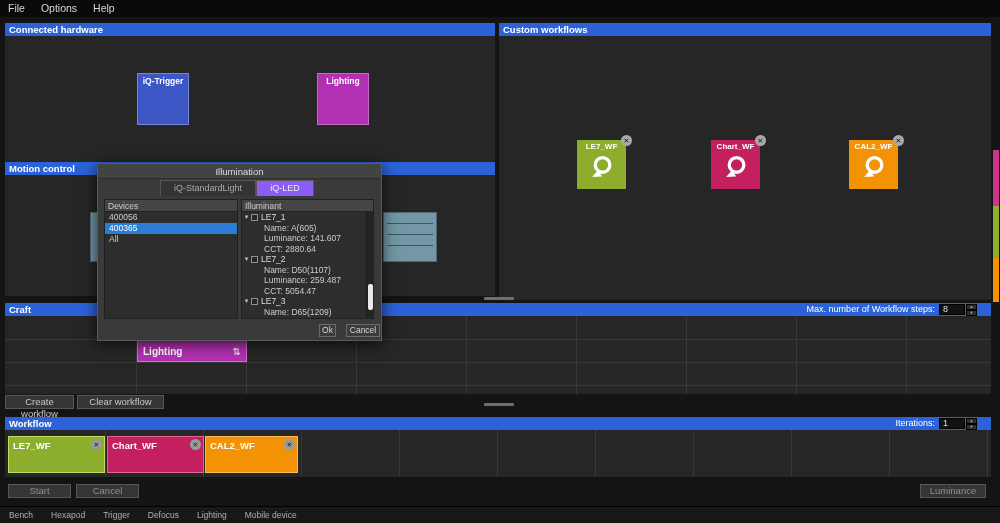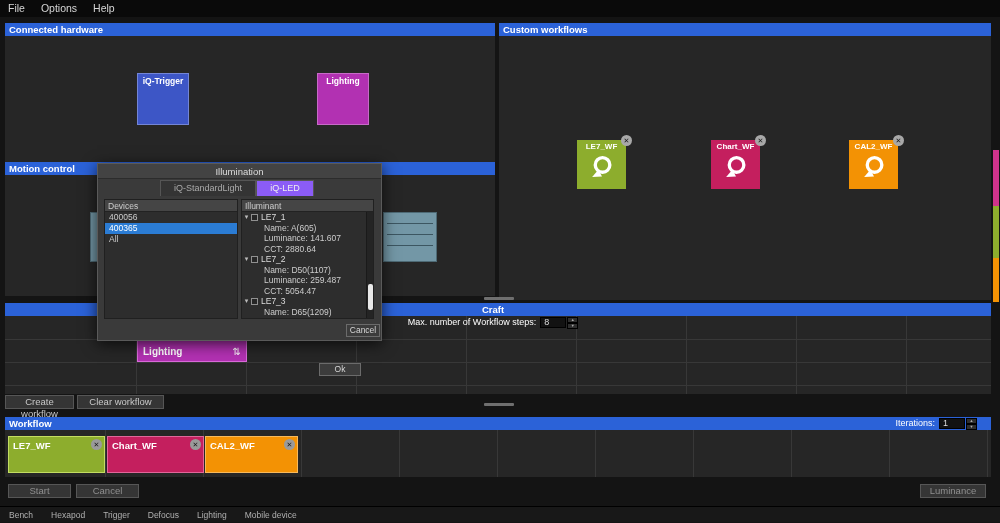--- a/index.html
+++ b/index.html
@@ -133,21 +133,21 @@
   <div class="motion-frag" style="left:378px;top:50px;width:54px;height:50px;">
     <div class="frag-line"></div>
     <div class="frag-line"></div>
     <div class="frag-line"></div>
   </div>
 </div>
 
 <div class="grip" style="left:484px;top:297px;"></div>
 <div class="grip" style="left:484px;top:403px;"></div>
 
-<div class="hdr" style="left:5px;top:303px;width:986px;right:auto;padding-right:14px;flex-direction:column;">
+<div class="hdr" style="left:5px;top:303px;width:986px;right:auto;padding-right:14px;">
   <span>Craft</span>
   <span class="hdr-right">
     <span>Max. number of Workflow steps:</span>
     <span class="spin">
       <span class="spin-val">8</span>
       <span class="spin-btns">
         <span>▲</span>
         <span>▼</span>
       </span>
     </span>
@@ -247,15 +247,15 @@
       <span class="cb"></span>
       <span>LE7_3</span>
     </div>
     <div class="tree-detail">Name: D65(1209)</div>
 
     <div class="scroll-track">
       <div class="scroll-thumb"></div>
     </div>
   </div>
 
-  <div class="dlg-btn" style="left:221px;width:42px;margin-top:39px;">Ok</div>
+  <div class="dlg-btn" style="left:221px;width:17px;">Ok</div>
   <div class="dlg-btn" style="left:248px;width:34px;">Cancel</div>
 </div>
 
 </body></html>

